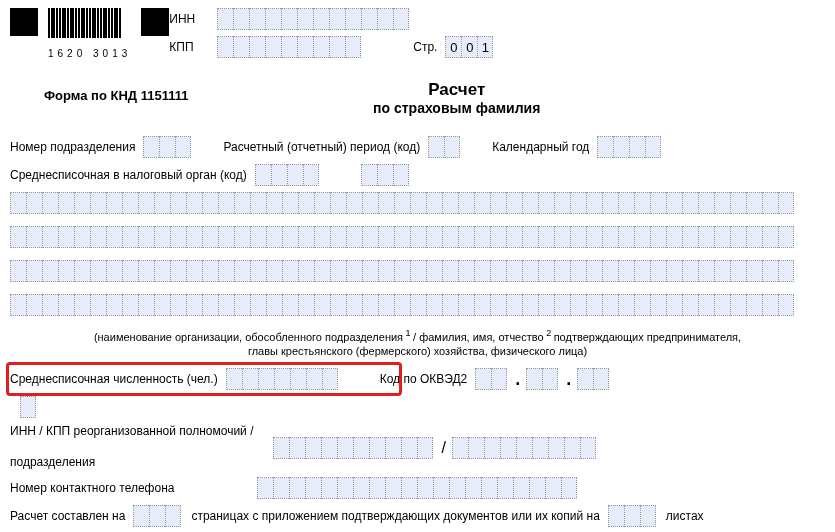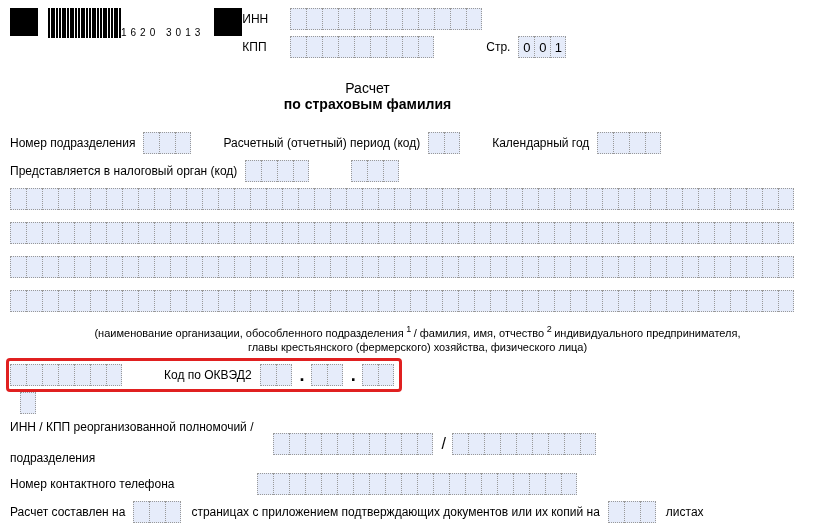--- a/index.html
+++ b/index.html
@@ -24,27 +24,27 @@
     border: 1px dotted #999;
     border-right: none;
     display: inline-flex;
     align-items: center;
     justify-content: center;
     font-size: 13px;
   }
   .cell:last-child { border-right: 1px dotted #999; }
   .label { margin-right: 8px; white-space: nowrap; }
   .black-sq { width: 28px; height: 28px; background: #000; }
-  .barcode { display: flex; flex-direction: row; align-items: flex-end; margin: 0 10px; }
+  .barcode { display: flex; flex-direction: column; align-items: flex-start; margin: 0 10px; gap: 8px; }
   .barcode-bars { display: flex; height: 30px; align-items: flex-end; gap:1px;}
   .bar { width: 2px; background: #000; height: 30px; }
   .bar.w { width: 4px; }
   .barcode-nums { font-size: 10px; letter-spacing: 4px; margin-top: 2px; }
   .title-block { text-align: center; margin: 10px 0 14px; }
-  .title-block .t1 { font-weight: normal; font-size: 14px; }
+  .title-block .t1 { font-weight: bold; font-size: 17px; }
   .title-block .t2 { font-weight: bold; font-size: 14px; }
   .form-code { font-weight: bold; font-size: 13px; margin: 18px 0 6px 34px;}
   .long-line { width: 100%; margin-bottom: 6px; }
   .note { text-align: center; font-size: 11px; margin: 6px 0 10px; line-height: 1.3;}
   .highlight-box {
     position: absolute;
     border: 3px solid #e02020;
     border-radius: 4px;
     pointer-events: none;
   }
@@ -121,20 +121,21 @@
       <span class="cellbox">
           <span class="cell">0</span>
           <span class="cell">0</span>
           <span class="cell">1</span>
         </span>
     </div>
   </div>
 </div>
 
 <div class="row" style="align-items:flex-start;">
+  <div class="form-code">Форма по КНД 1151111</div>
   <div class="title-block" style="flex:1;">
     <div class="t1">Расчет</div>
     <div class="t2">по страховым фамилия</div>
   </div>
   <div style="width:100px;"></div>
 </div>
 
 <div class="row">
   <span class="label">Номер подразделения</span>
   <span class="cellbox">
@@ -152,21 +153,21 @@
   <span class="label">Календарный год</span>
   <span class="cellbox">
       <span class="cell"></span>
       <span class="cell"></span>
       <span class="cell"></span>
       <span class="cell"></span>
     </span>
 </div>
 
 <div class="row">
-  <span class="label">Представляется в налоговый орган (код)</span>
+  <span class="label">Среднесписочная в налоговый орган (код)</span>
   <span class="cellbox">
       <span class="cell"></span>
       <span class="cell"></span>
       <span class="cell"></span>
       <span class="cell"></span>
     </span>
   <span class="gap" style="width:40px;"></span>
   <span class="cellbox">
       <span class="cell"></span>
       <span class="cell"></span>
@@ -381,26 +382,27 @@
       <span class="cell"></span>
       <span class="cell"></span>
       <span class="cell"></span>
       <span class="cell"></span>
       <span class="cell"></span>
       <span class="cell"></span>
     </span>
   </div>
 
 <div class="note">
-  <span>(наименование организации, обособленного подразделения</span><sup> 1 </sup><span>/ фамилия, имя, отчество</span><sup> 2 </sup><span>индивидуального предпринимателя,</span><br>
+  <span>(наименование организации, обособленного подразделения</span><sup> 1 </sup><span>/ фамилия, имя, отчество</span><sup> 2 </sup><span>подтверждающих предпринимателя,</span><br>
   <span>главы крестьянского (фермерского) хозяйства, физического лица)</span>
 </div>
 
 <div class="row rel">
   <div class="highlight-box" style="left:-4px; top:-6px; width:396px; height:34px;"></div>
+  <span class="label">Среднесписочная численность (чел.)</span>
   <span class="cellbox">
       <span class="cell"></span>
       <span class="cell"></span>
       <span class="cell"></span>
       <span class="cell"></span>
       <span class="cell"></span>
       <span class="cell"></span>
       <span class="cell"></span>
     </span>
   <span class="gap" style="width:40px;"></span>

